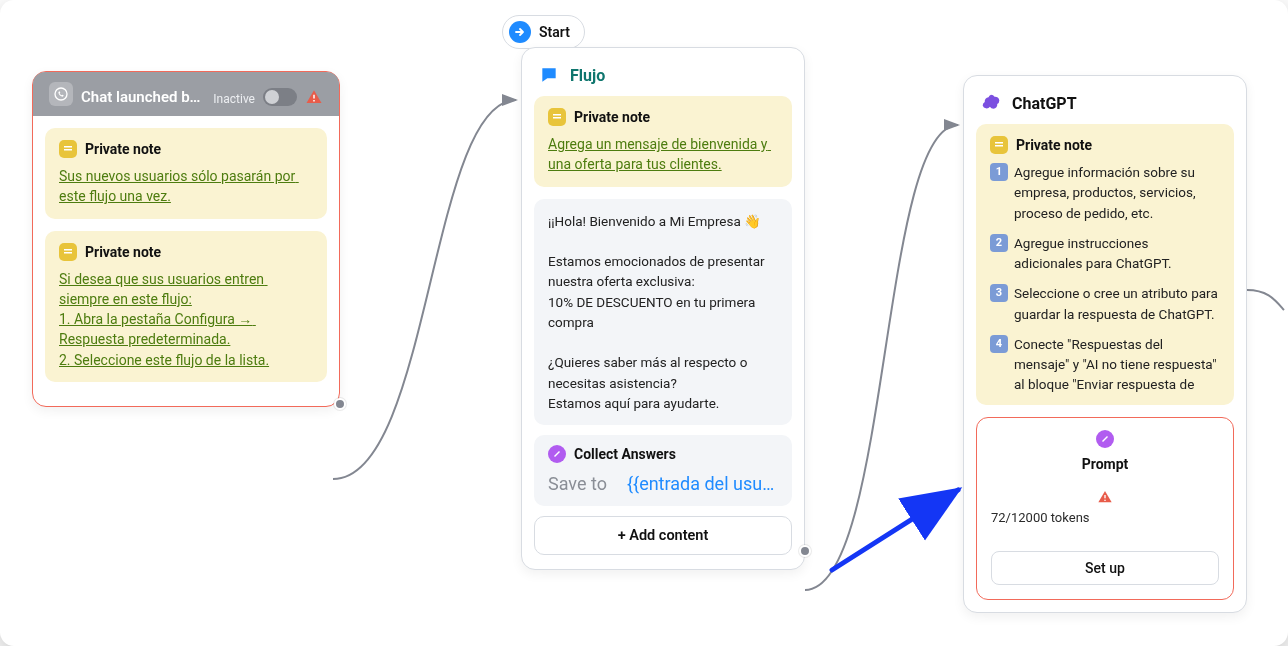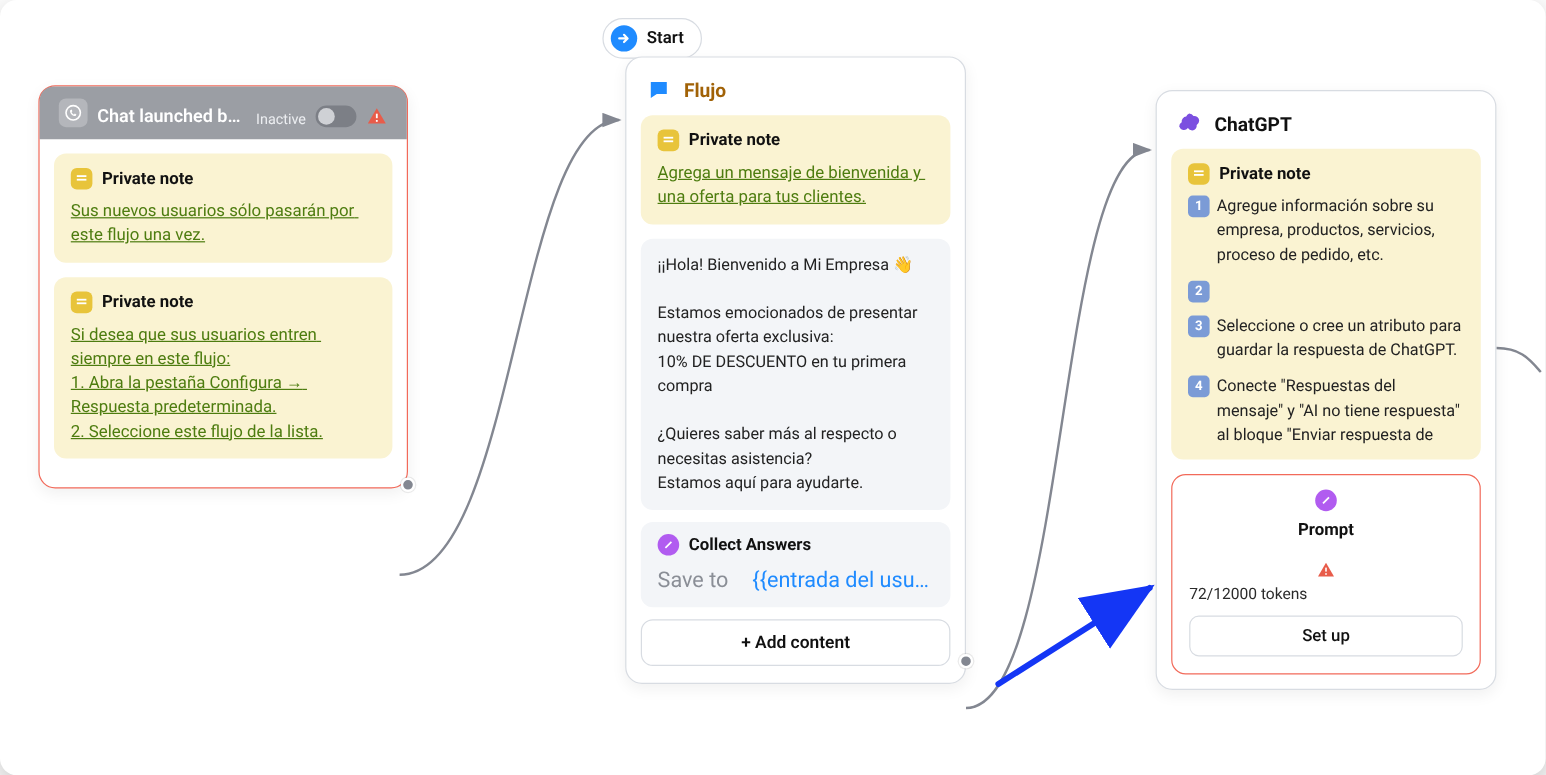--- a/index.html
+++ b/index.html
@@ -153,21 +153,21 @@
     padding-bottom: 14px;
   }
   .card2-header {
     display: flex; align-items: center; gap: 10px;
     padding: 4px 4px 10px 4px;
   }
   .chat-icon {
     width: 22px; height: 22px;
     display: flex; align-items: center; justify-content: center;
   }
-  .card2-header .title { font-weight: 700; font-size: 16px; color: #a16207; }
+  .card2-header .title { font-weight: 700; font-size: 16px; color: #0f766e; }
 
   .msg-box {
     background: #f3f5f8;
     border-radius: 10px;
     padding: 12px 14px;
     font-size: 13.5px;
     color: #222;
     line-height: 1.5;
     margin-bottom: 10px;
     white-space: pre-wrap;
@@ -245,21 +245,21 @@
     margin-top: 6px;
     position: relative;
   }
   .prompt-head {
     display: flex; align-items: center; gap: 8px;
     font-weight: 700; font-size: 14px; color: #111; flex-direction: column;
   }
   .prompt-head .spacer { margin-left: auto; }
   .prompt-tokens {
     font-size: 13px; color: #2b2b2b;
-    margin-top: 4px; margin-bottom: 10px;
+    margin-top: 4px; margin-bottom: 26px;
   }
   .setup-btn {
     border: 1.5px solid #d8dce2;
     border-radius: 8px;
     background: #fff;
     padding: 8px;
     text-align: center;
     font-size: 14px;
     font-weight: 500;
     color: #111;
@@ -429,20 +429,21 @@
         </span>
         <span>Private note</span>
       </div>
       <div class="note-list">
         <div class="item">
             <span class="num-badge">1</span>
             <span>Agregue información sobre su empresa, productos, servicios, proceso de pedido, etc.</span>
           </div>
         <div class="item">
             <span class="num-badge">2</span>
+            <span>Agregue instrucciones adicionales para ChatGPT.</span>
           </div>
         <div class="item">
             <span class="num-badge">3</span>
             <span>Seleccione o cree un atributo para guardar la respuesta de ChatGPT.</span>
           </div>
         <div class="item">
             <span class="num-badge">4</span>
             <span>Conecte "Respuestas del mensaje" y "AI no tiene respuesta" al bloque "Enviar respuesta de</span>
           </div>
       </div>

